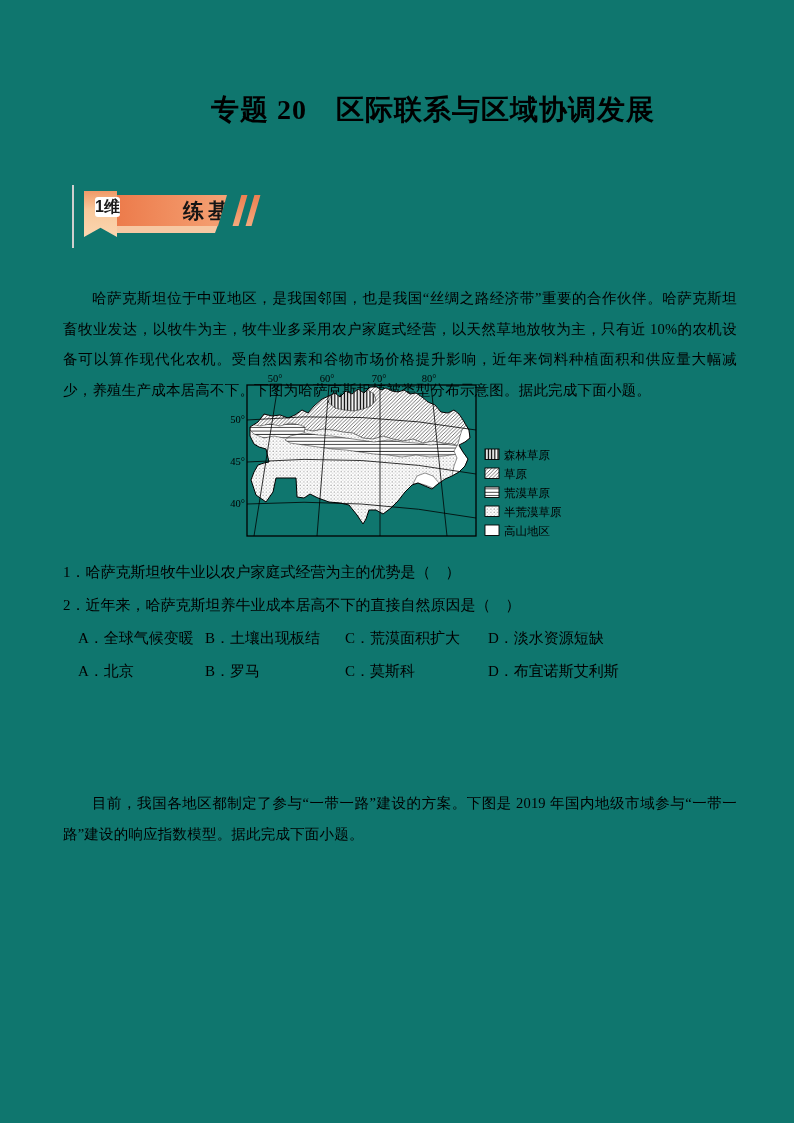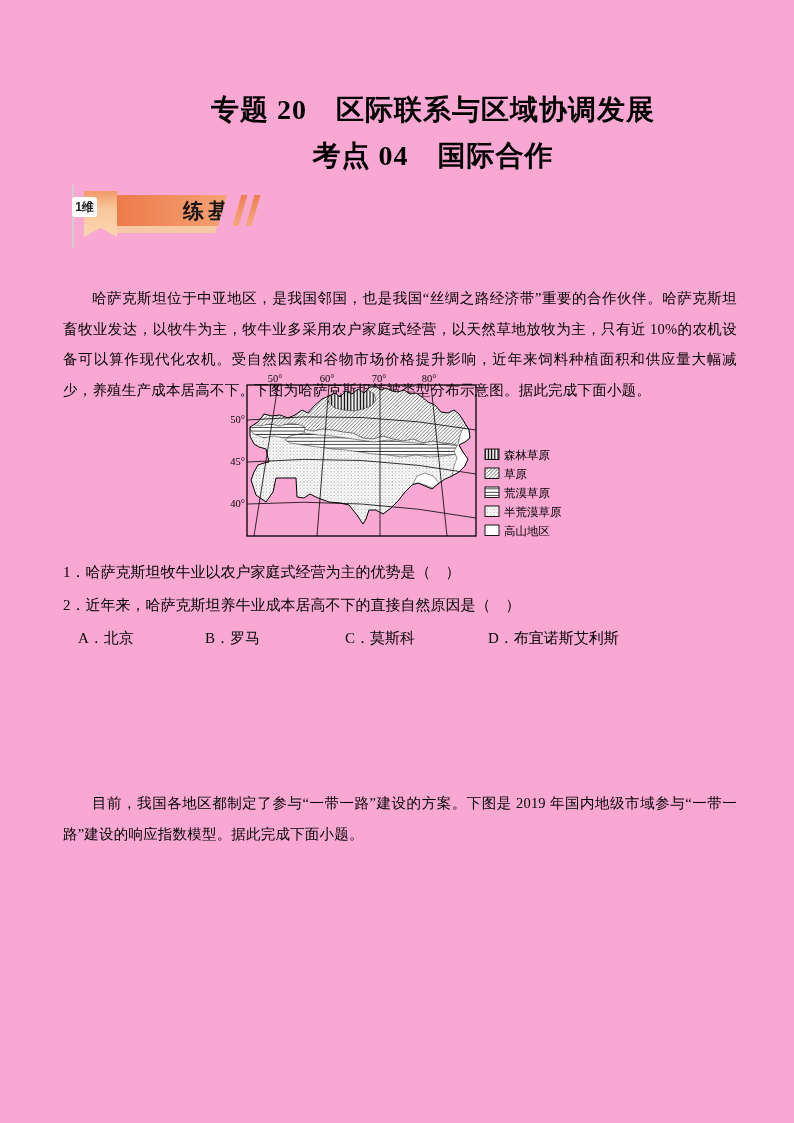--- a/index.html
+++ b/index.html
@@ -1,36 +1,36 @@
 <!DOCTYPE html>
 <html><head>
 <meta charset="utf-8">
 <style>
   html,body{margin:0;padding:0;background:#e8e8e8;}
   .page{
-    position:relative;width:794px;height:1123px;margin:0 auto;background:#f9a8d4;
+    position:relative;width:794px;height:1123px;margin:0 auto;background:#0f766e;
     font-family:"Liberation Serif","DejaVu Serif",serif;color:#000;overflow:hidden;
   }
   .title{
     position:absolute;left:0;width:794px;box-sizing:border-box;padding-left:72px;
     text-align:center;font-weight:700;font-size:28px;line-height:36px;letter-spacing:1px;
   }
   #title1{top:92px;}
   #title2{top:138px;}
   .artifact{position:absolute;left:72px;top:185px;width:2px;height:63px;background:#cfcfcf;}
   
   .ribbon{
     position:absolute;left:84px;top:191px;width:33px;height:46px;z-index:2;
     background:linear-gradient(180deg,#F19A68 0%,#F9C89B 40%,#FBD6B0 100%);
     clip-path:polygon(0 0,100% 0,100% 100%,50% 80%,0 100%);
   }
   .ribbon-box{
-    position:absolute;left:72px;top:197px;width:25px;height:20px;background:#fff;border-radius:3px;
+    position:absolute;left:95px;top:197px;width:25px;height:20px;background:#fff;border-radius:3px;
     display:flex;align-items:center;justify-content:center;z-index:3;
-    font-family:"Liberation Sans","DejaVu Sans",sans-serif;font-size:12px;font-weight:700;color:#1a1a1a;
+    font-family:"Liberation Sans","DejaVu Sans",sans-serif;font-size:16px;font-weight:700;color:#1a1a1a;
   }
   .banner{
     position:absolute;left:114px;top:195px;width:113px;height:31px;z-index:1;
     background:linear-gradient(90deg,#EC7A4A 0%,#F3996B 55%,#F7B488 100%);
     clip-path:polygon(0 0,113px 0,104px 31px,0 31px);
     display:flex;align-items:center;justify-content:center;
     font-family:"Liberation Sans","DejaVu Sans",sans-serif;font-size:21px;font-weight:800;
     letter-spacing:4px;color:#151515;text-indent:4px;padding-left:48px;
   }
   .banner-shadow{
@@ -60,21 +60,20 @@
   .opt-a{width:127px;}
   .opt-b{width:140px;}
   .opt-c{width:143px;}
 </style>
 </head>
 <body>
 
 <div class="page">
 
   <div class="title" id="title1">专题 20　区际联系与区域协调发展</div>
-  <div class="title" id="title2">考点 04　国际合作</div>
 
   <div class="artifact"></div>
 
   <div class="banner-shadow"></div>
   <div class="ribbon"></div>
   <div class="ribbon-box">1维</div>
   <div class="banner">练基础</div>
   <div class="stripe stripe1"></div>
   <div class="stripe stripe2"></div>
 
@@ -161,19 +160,22 @@
         <rect x="257" y="153" width="14" height="10.5" fill="#fff" stroke="#000" stroke-width="0.9"></rect>
         <text x="276" y="162.5">高山地区</text>
       </g>
     </svg>
   </div>
 
   <div class="qwrap">
     <div>1．哈萨克斯坦牧牛业以农户家庭式经营为主的优势是（　）</div>
     <div>2．近年来，哈萨克斯坦养牛业成本居高不下的直接自然原因是（　）</div>
     <div class="opts">
+      <span class="opt opt-a">A．全球气候变暖</span><span class="opt opt-b">B．土壤出现板结</span><span class="opt opt-c">C．荒漠面积扩大</span><span class="opt">D．淡水资源短缺</span>
+    </div>
+    <div class="opts">
       <span class="opt opt-a">A．北京</span><span class="opt opt-b">B．罗马</span><span class="opt opt-c">C．莫斯科</span><span class="opt">D．布宜诺斯艾利斯</span>
     </div>
   </div>
 
   <div class="para" id="intro2">目前，我国各地区都制定了参与“一带一路”建设的方案。下图是 2019 年国内地级市域参与“一带一路”建设的响应指数模型。据此完成下面小题。</div>
 
 </div>
 
 </body></html>

